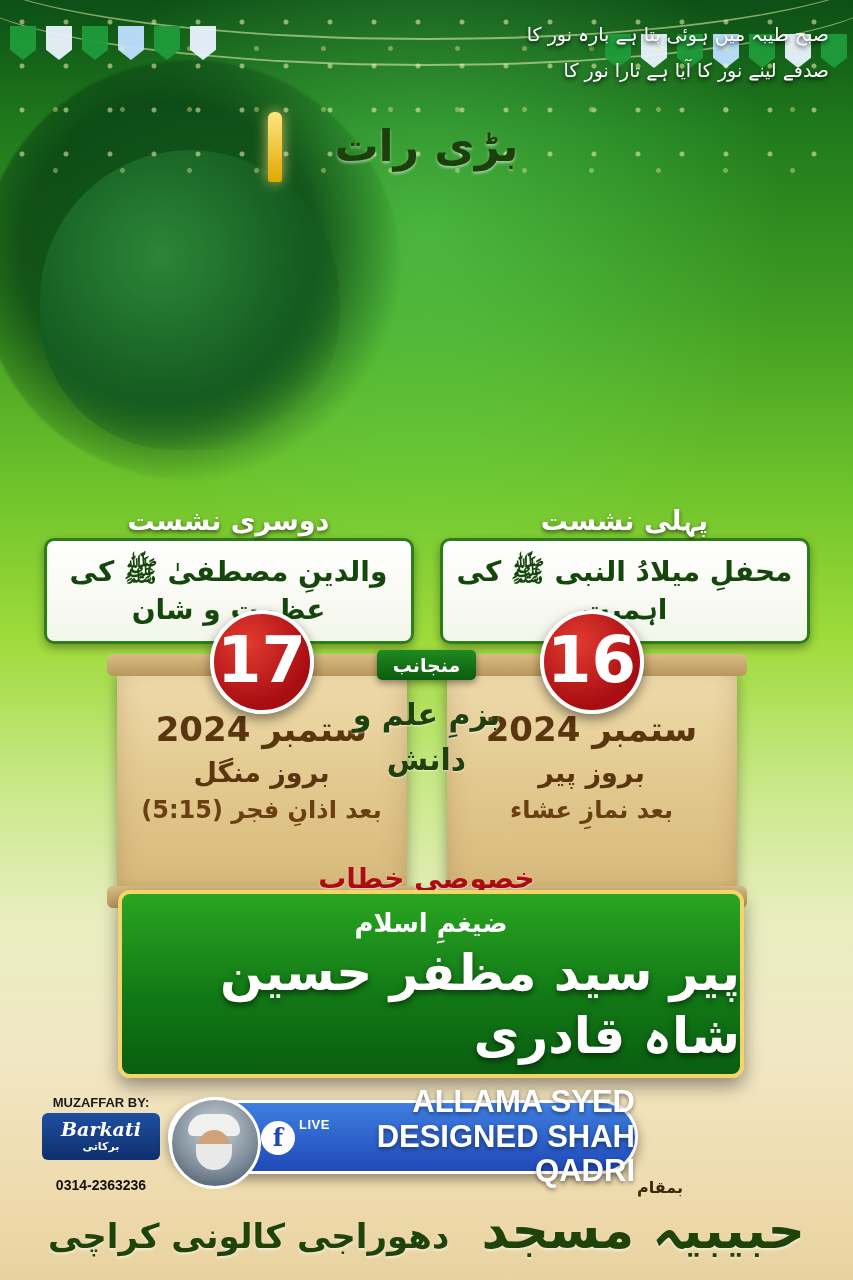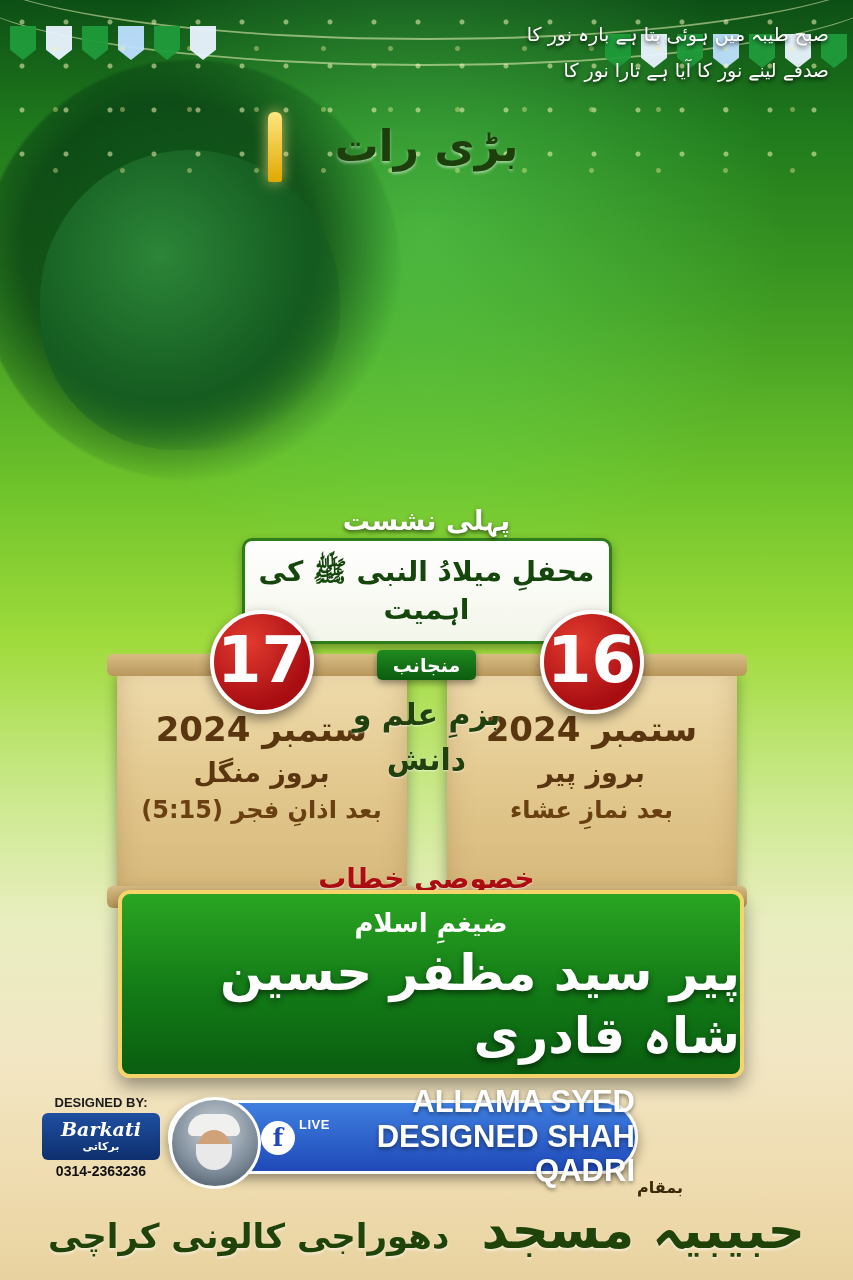--- a/index.html
+++ b/index.html
@@ -330,21 +330,21 @@
     font-family: "DejaVu Serif", serif;
     font-style: italic;
   }
   .designer-logo .ar {
     display: block;
     font-style: normal;
     font-size: 11px;
     font-family: "DejaVu Sans", sans-serif;
   }
   .designer-phone {
-    margin-top: 3px;
+    margin-top: 17px;
     font-size: 14px;
     font-weight: bold;
     color: #111;
   }
   
   .livebar {
     position: absolute;
     left: 168px;
     top: 1100px;
     width: 470px;
@@ -491,20 +491,24 @@
 
   <div class="title-wrap">
     <div class="title-sub">بڑی رات</div>
   </div>
 
   <div class="sessions">
     <div class="session">
       <div class="session-label">پہلی نشست</div>
       <div class="session-box">محفلِ میلادُ النبی ﷺ کی اہمیت</div>
     </div>
+    <div class="session">
+      <div class="session-label">دوسری نشست</div>
+      <div class="session-box">والدینِ مصطفیٰ ﷺ کی عظمت و شان</div>
+    </div>
   </div>
 
   <div class="scrolls">
     <div class="scroll">
       <div class="badge">16</div>
       <div class="scroll-text">
         <div class="scroll-date">ستمبر 2024</div>
         <div class="scroll-day">بروز پیر</div>
         <div class="scroll-time">بعد نمازِ عشاء</div>
       </div>
@@ -524,21 +528,21 @@
     <div class="bazm-body">بزمِ علم و دانش</div>
   </div>
 
   <div class="speaker-label">خصوصی خطاب</div>
   <div class="speaker-panel">
     <div class="speaker-title">ضیغمِ اسلام</div>
     <div class="speaker-name">پیر سید مظفر حسین شاہ قادری</div>
   </div>
 
   <div class="designer">
-    <div class="designer-top">DESIGNED BY:</div>
+    <div class="designer-top">MUZAFFAR BY:</div>
     <div class="designer-logo">
       <span>Barkati</span>
       <span class="ar">برکاتی</span>
     </div>
     <div class="designer-phone">0314-2363236</div>
   </div>
 
   <div class="livebar">
     <div class="avatar">
       <div class="turban"></div>

